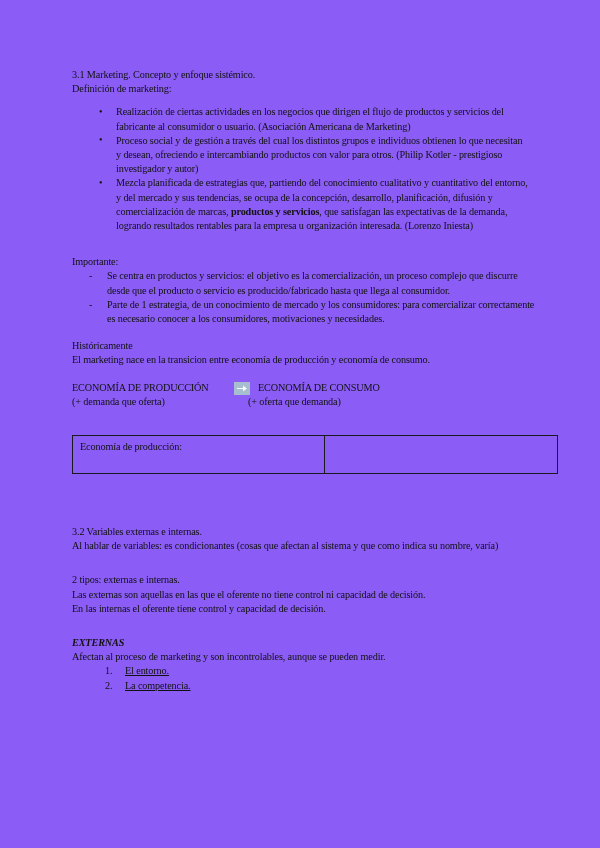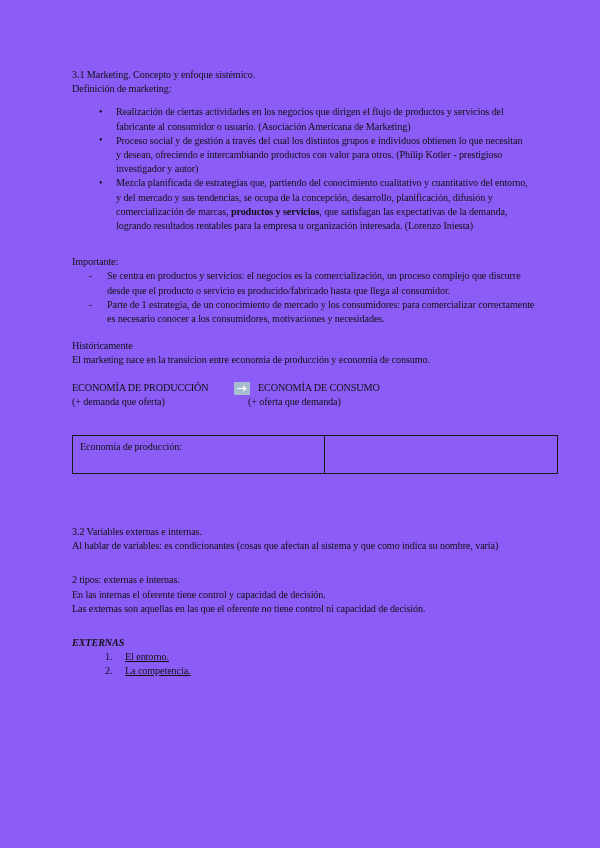--- a/index.html
+++ b/index.html
@@ -193,21 +193,21 @@
     <ul class="bullets">
       <li><span>Realización de ciertas actividades en los negocios que dirigen el flujo de productos y servicios del fabricante al consumidor o usuario. (Asociación Americana de Marketing)</span></li>
       <li><span>Proceso social y de gestión a través del cual los distintos grupos e individuos obtienen lo que necesitan y desean, ofreciendo e intercambiando productos con valor para otros. (Philip Kotler - prestigioso investigador y autor)</span></li>
       <li><span>Mezcla planificada de estrategias que, partiendo del conocimiento cualitativo y cuantitativo del entorno, y del mercado y sus tendencias, se ocupa de la concepción, desarrollo, planificación, difusión y comercialización de marcas, </span><b>productos y servicios</b><span>, que satisfagan las expectativas de la demanda, logrando resultados rentables para la empresa u organización interesada. (Lorenzo Iniesta)</span></li>
     </ul>
 
     <div class="spacer-md"></div>
 
     <p class="line">Importante:</p>
     <ul class="dashes">
-      <li><span>Se centra en productos y servicios: el negocios es la comercialización, un proceso complejo que discurre desde que el producto o servicio es producido/fabricado hasta que llega al consumidor.</span></li>
+      <li><span>Se centra en productos y servicios: el objetivo es la comercialización, un proceso complejo que discurre desde que el producto o servicio es producido/fabricado hasta que llega al consumidor.</span></li>
       <li><span>Parte de 1 estrategia, de un conocimiento de mercado y los consumidores: para comercializar correctamente es necesario conocer a los consumidores, motivaciones y necesidades.</span></li>
     </ul>
 
     <div class="spacer-md"></div>
 
     <p class="line">Históricamente</p>
     <p class="line">El marketing nace en la transicion entre economía de producción y economía de consumo.</p>
 
     <div class="spacer-md"></div>
 
@@ -241,27 +241,28 @@
     <div class="spacer-lg"></div>
     <div class="spacer-md"></div>
 
     <p class="line">3.2 Variables externas e internas.</p>
     <p class="line">Al hablar de variables: es condicionantes (cosas que afectan al sistema y que como indica su nombre, varía)</p>
 
     <div class="spacer-md"></div>
     <div class="spacer-sm"></div>
 
     <p class="line">2 tipos: externas e internas.</p>
+    <p class="line">Las externas son aquellas en las que el oferente no tiene control ni capacidad de decisión.</p>
     <p class="line">En las internas el oferente tiene control y capacidad de decisión.</p>
-    <p class="line">Las externas son aquellas en las que el oferente no tiene control ni capacidad de decisión.</p>
 
     <div class="spacer-md"></div>
     <div class="spacer-sm"></div>
 
     <p class="line bolditalic">EXTERNAS</p>
+    <p class="line">Afectan al proceso de marketing y son incontrolables, aunque se pueden medir.</p>
 
     <ol class="numbers">
       <li><span>El entorno.</span></li>
       <li><span>La competencia.</span></li>
     </ol>
 
   </div>
 </div>
 
 </body></html>

